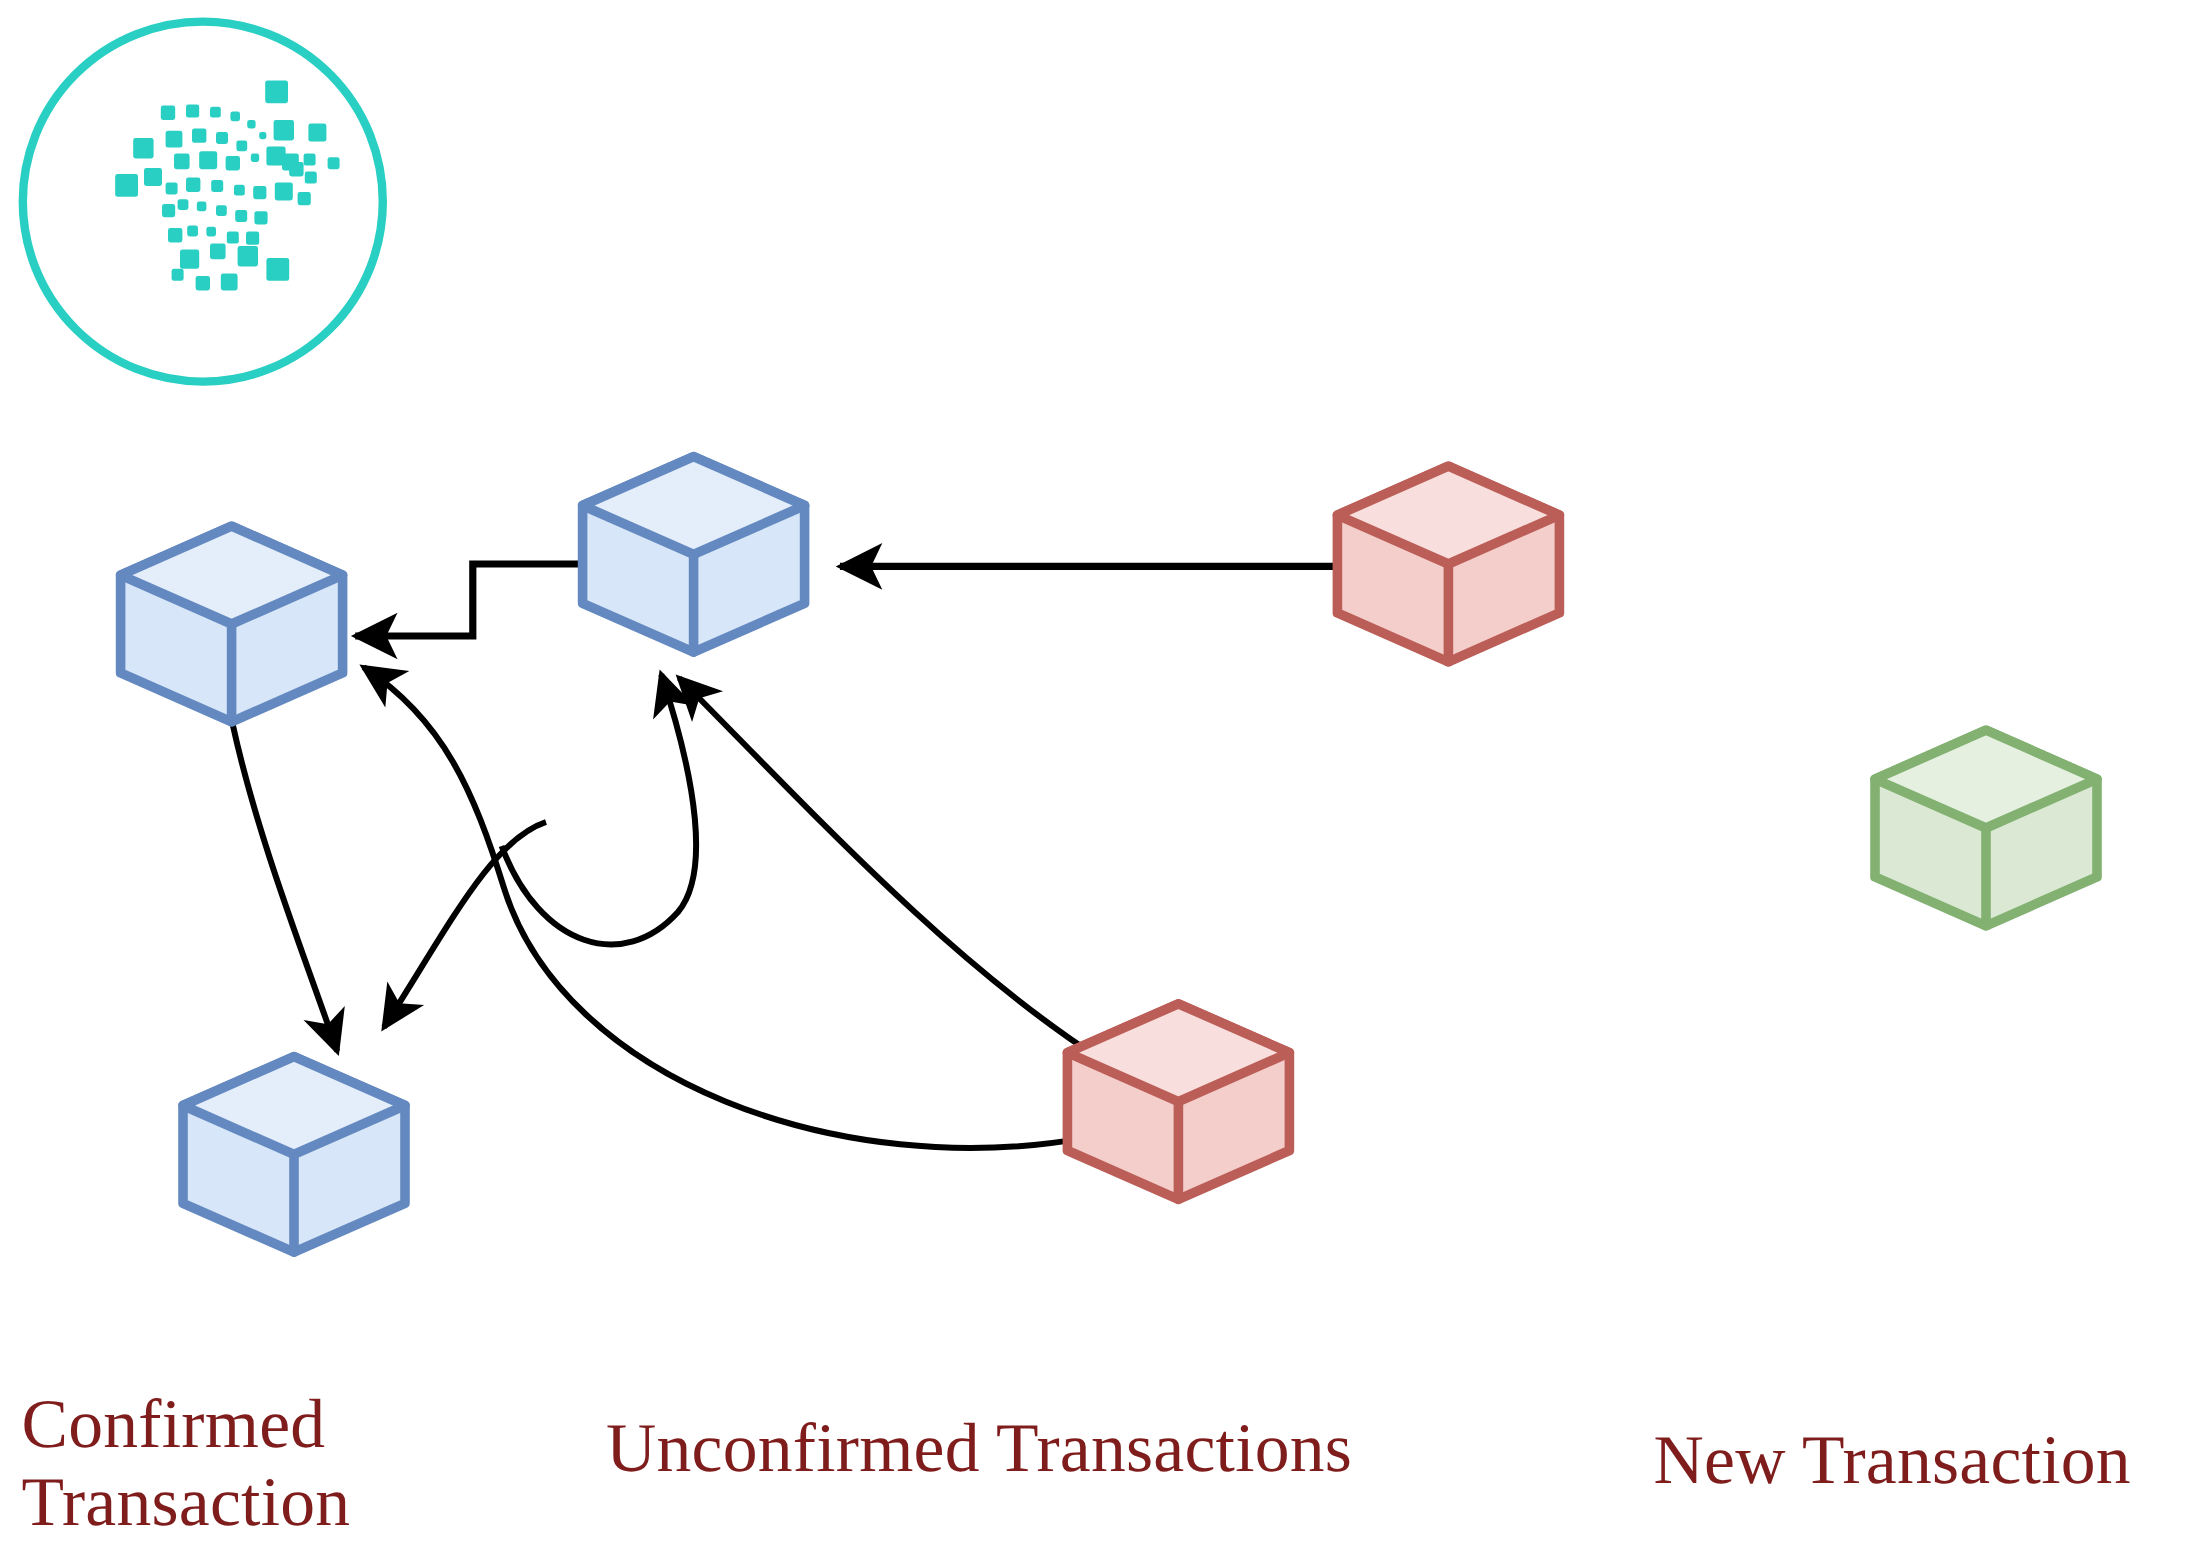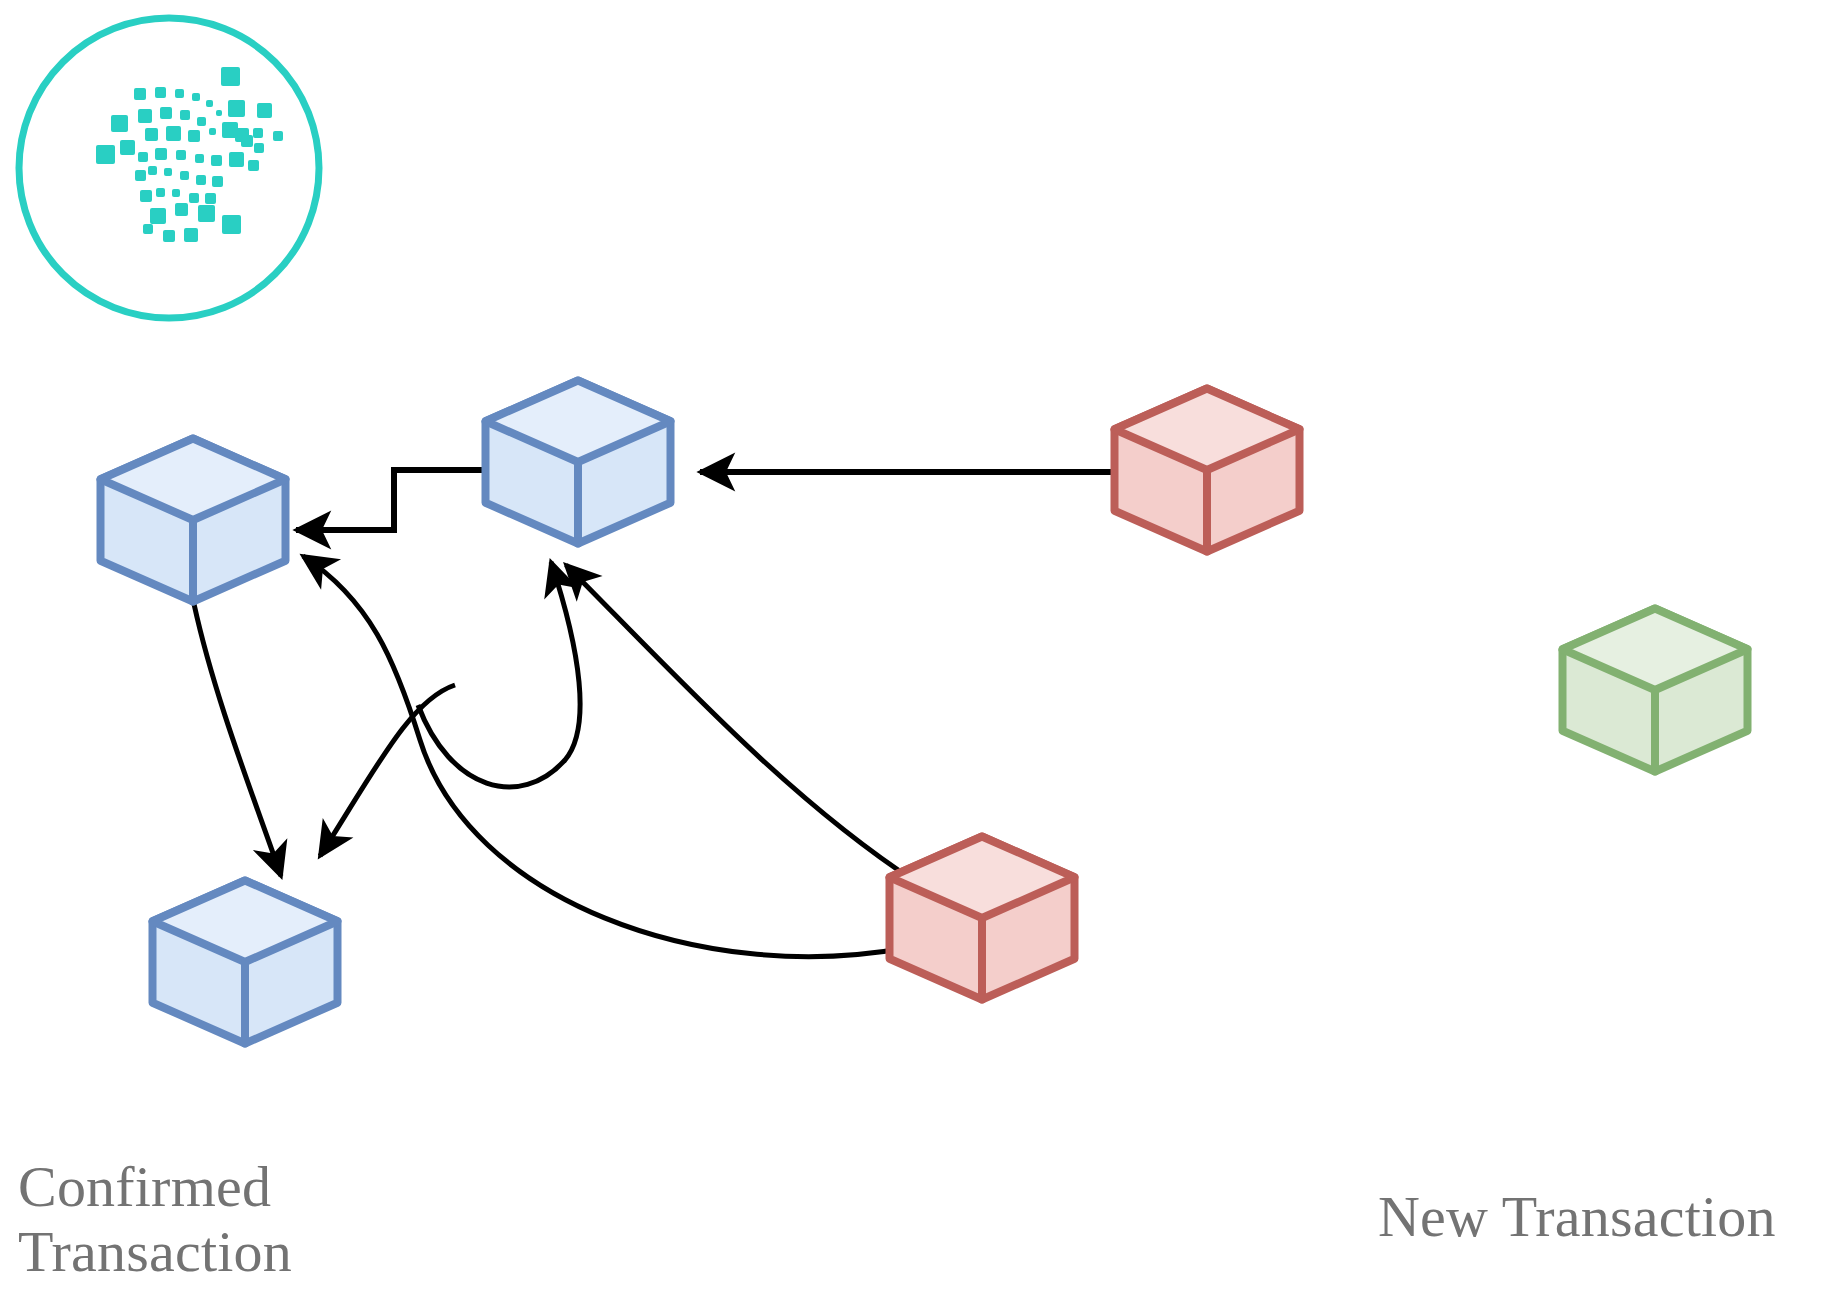--- a/index.html
+++ b/index.html
@@ -20,21 +20,21 @@
   #diagram-svg {
     position: absolute;
     left: 0;
     top: 0;
     width: 1837px;
     height: 1295px;
     display: block;
   }
   .caption {
     position: absolute;
-    color: #737373;
+    color: #7f1d1d;
     font-family: "Liberation Serif", "DejaVu Serif", serif;
     font-size: 58px;
     line-height: 1.12;
     letter-spacing: 0.2px;
     white-space: pre-line;
   }
   #caption-confirmed {
     left: 18px;
     top: 1155px;
     width: 400px;
@@ -184,16 +184,17 @@
     <g transform="translate(1655,690)">
       <polygon points="0,-81.5 92.5,-40.75 92.5,40.75 0,81.5 -92.5,40.75 -92.5,-40.75" fill="#dbe9d4" stroke="#82b171" stroke-width="8" stroke-linejoin="round"></polygon>
       <path d="M 0,-81.5 L 92.5,-40.75 L 0,0 L -92.5,-40.75 Z" fill="#e6f0e1" stroke="#82b171" stroke-width="8" stroke-linejoin="round"></path>
       <path d="M 0,0 L 0,81.5" stroke="#82b171" stroke-width="8" stroke-linecap="round"></path>
     </g>
   </svg>
 
   <div class="caption" id="caption-confirmed">Confirmed
 Transaction</div>
 
+  <div class="caption" id="caption-unconfirmed">Unconfirmed Transactions</div>
 
   <div class="caption" id="caption-new">New Transaction</div>
 
 </div>
 
 </body></html>

